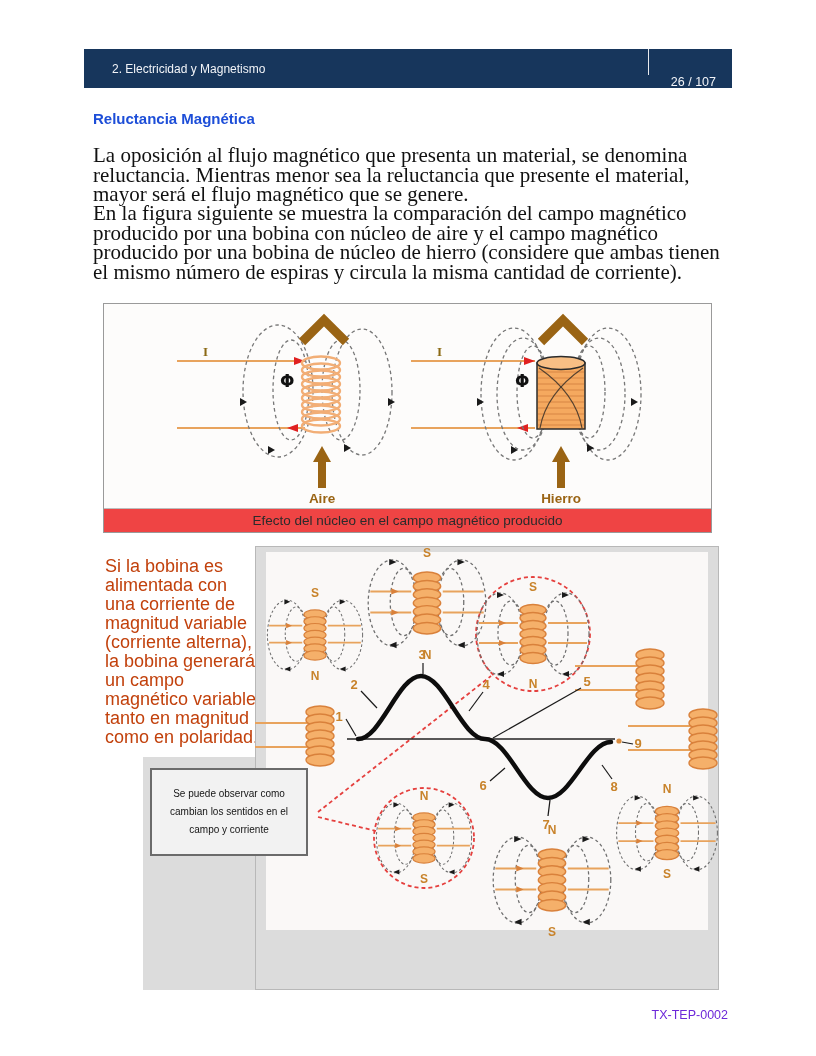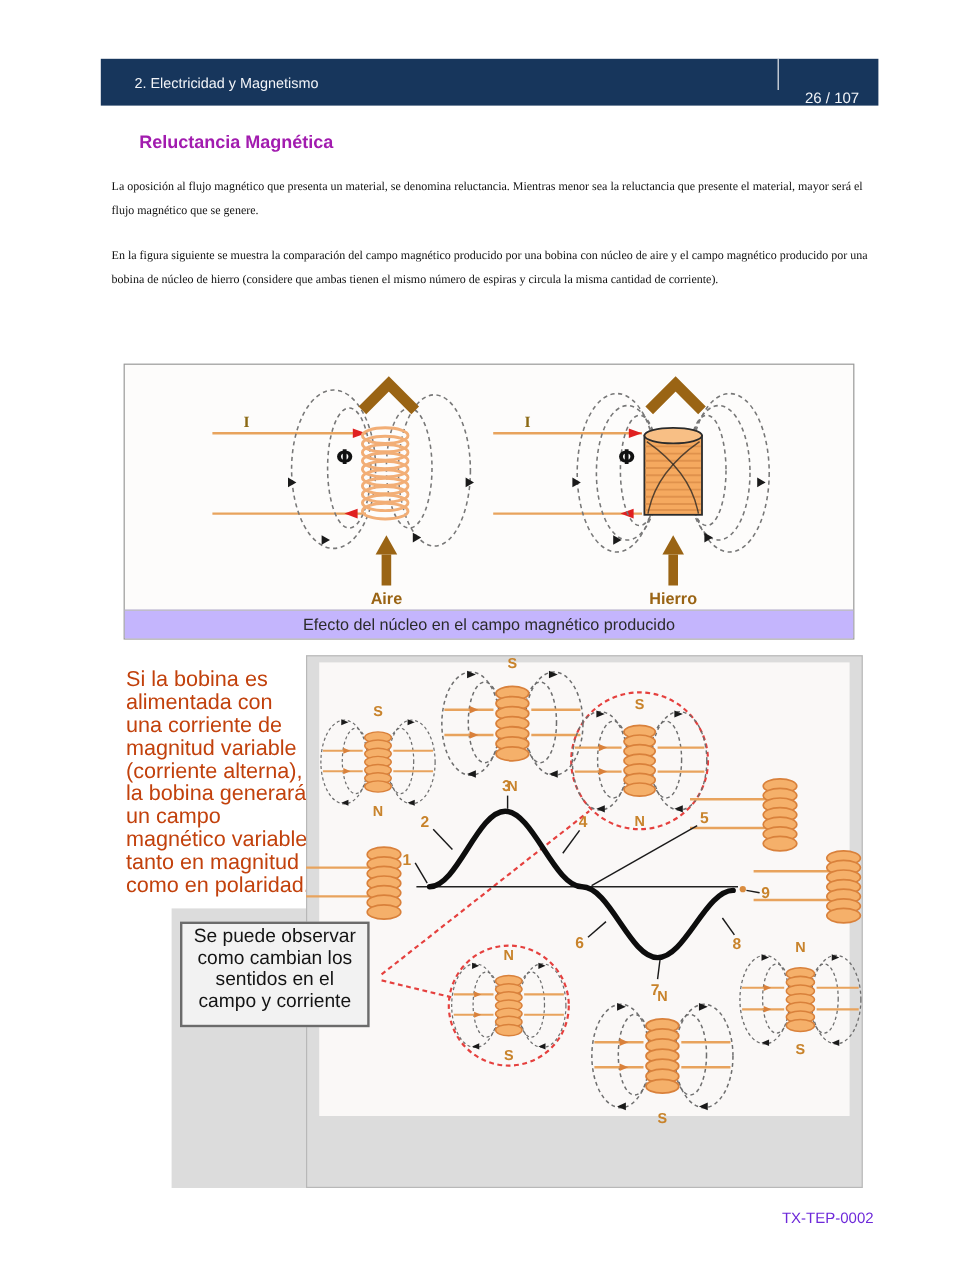--- a/index.html
+++ b/index.html
@@ -9,51 +9,51 @@
   }
   
   .hdr{
     position:absolute;left:84px;top:49px;width:648px;height:39px;
     background:#17365c;color:#f2f4f8;display:flex;align-items:center;
   }
   .hdr-title{font-size:12px;padding-left:28px;flex:1;}
   .hdr-div{position:absolute;left:564px;top:0;width:1px;height:26px;background:#e8eaee;}
   .hdr-page{font-size:12.5px;padding-right:16px;margin-top:26px;}
   
-  .doc-title{position:absolute;left:93px;top:110px;font-size:15px;font-weight:bold;color:#a21caf;margin-left:23px;}
+  .doc-title{position:absolute;left:93px;top:110px;font-size:15px;font-weight:bold;color:#1d4ed8;}
   .para{position:absolute;left:93px;width:638px;font-family:"Liberation Serif",serif;
-        font-size:10px;line-height:19.5px;color:#111;}
+        font-size:21px;line-height:19.5px;color:#111;}
   #p1{top:146px;} #p2{top:204px;}
   
   .fig1{
     position:absolute;left:103px;top:303px;width:609px;height:230px;
     border:1.5px solid #9a9a9a;box-sizing:border-box;background:#fdfcfb;
   }
   .fig1 svg{display:block;}
   .figcap1{
-    position:absolute;left:0;bottom:0;width:100%;height:24px;background:#c4b5fd;
+    position:absolute;left:0;bottom:0;width:100%;height:24px;background:#ef4444;
     border-top:1px solid #bdbdbd;display:flex;align-items:center;justify-content:center;
     font-size:13.5px;color:#2b2b2b;box-sizing:border-box;
   }
   
   .side-text{
     position:absolute;left:105px;top:557px;width:154px;
     font-size:18px;line-height:19px;color:#c2410c;
   }
   .panel-ext{position:absolute;left:143px;top:757px;width:113px;height:233px;background:#dcdcdc;}
   .fig2{
     position:absolute;left:255px;top:546px;width:464px;height:444px;background:#dcdcdc;
     border:1px solid #b8b8b8;box-sizing:border-box;
   }
   .fig2wrap{position:absolute;left:255px;top:546px;width:464px;height:444px;}
   .callout{
     position:absolute;left:150px;top:768px;width:158px;height:88px;
     background:#f2f2f2;border:2px solid #6b6b6b;box-sizing:border-box;
-    display:flex;align-items:flex-start;justify-content:center;text-align:center;
-    font-size:16px;line-height:18px;color:#141414;padding:2px;
+    display:flex;align-items:center;justify-content:center;text-align:center;
+    font-size:10px;line-height:18px;color:#141414;padding:2px;
   }
   .footer{position:absolute;right:88px;top:1008px;font-size:12.5px;color:#6d28d9;}
   
   .fl{fill:none;stroke:#6e6e6e;stroke-width:1.2;stroke-dasharray:3,2.6;}
   .fl2{fill:none;stroke:#777;stroke-width:1.3;stroke-dasharray:3.5,3;}
   .wire{stroke:#e8a35d;stroke-width:2;}
   .coil-ring{fill:#f5b06a;stroke:#d9813b;stroke-width:1.4;}
   .spring{fill:none;stroke:#f2ae76;stroke-width:2.4;}
   .ah{fill:#1a1a1a;}
   .rah{fill:#e02020;}

